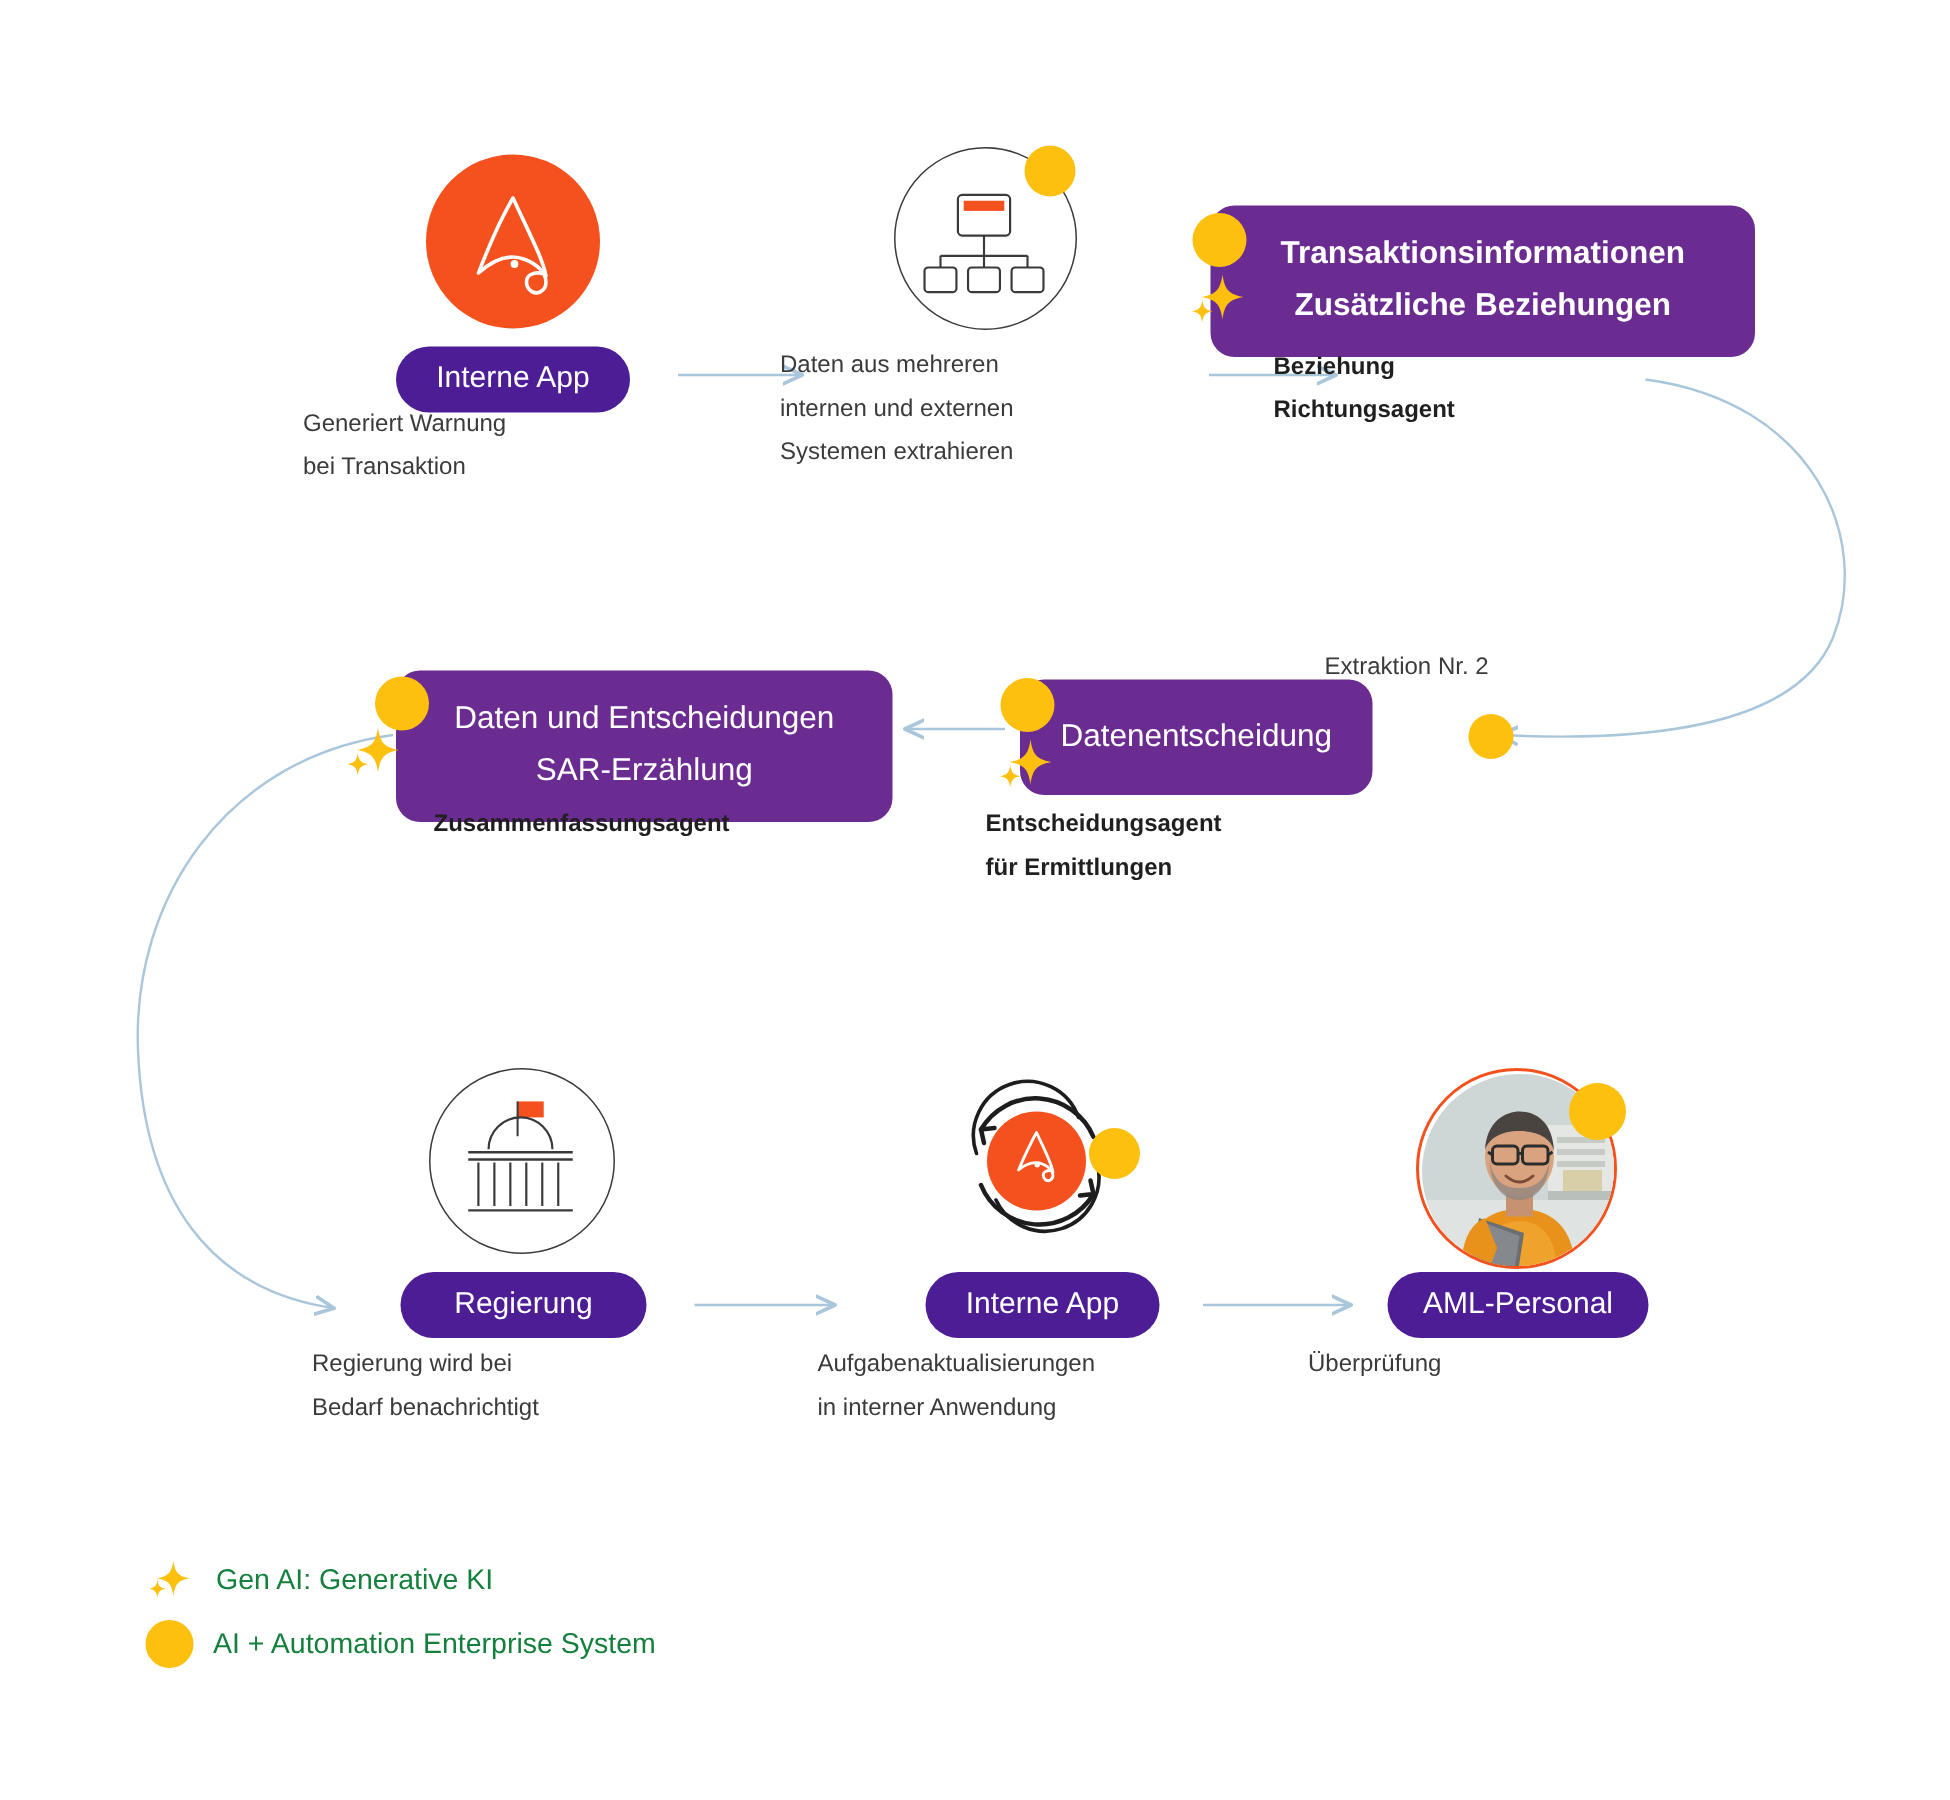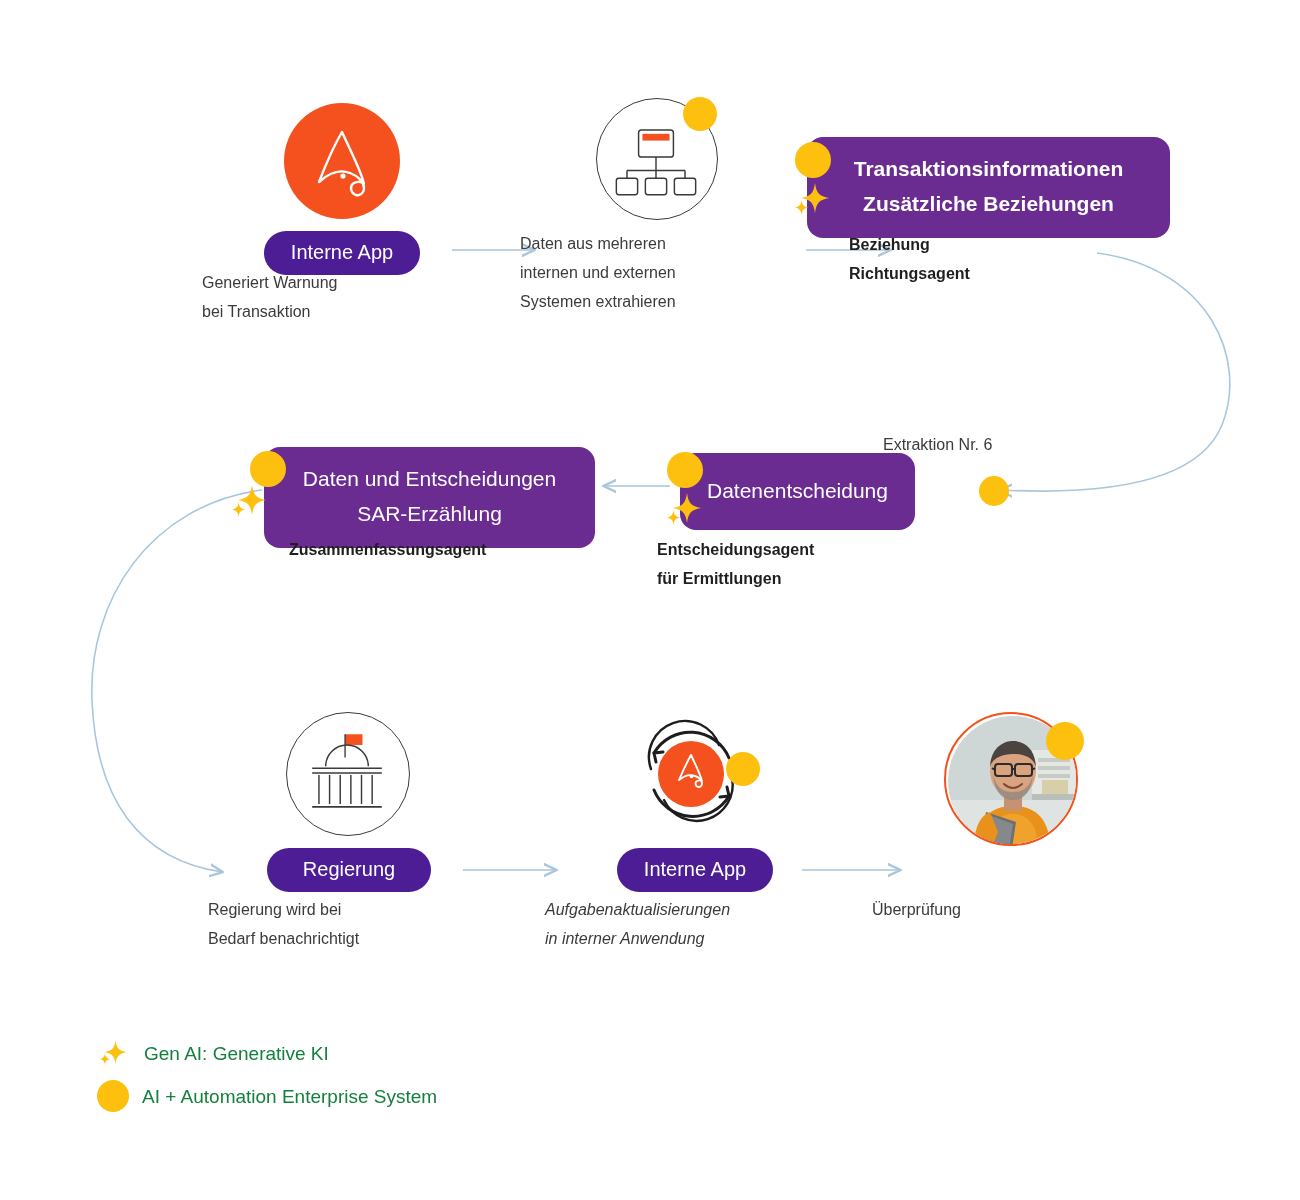--- a/index.html
+++ b/index.html
@@ -146,21 +146,21 @@
   <div class="ydot" style="left:795px;top:142px;width:36px;height:36px;"></div>
   <svg class="sparkle" viewBox="0 0 46 46" width="46" height="46" style="left:789px;top:177px;">
     <path d="M26 6 C27.4 16.2 30.4 19.2 40 21 C30.4 22.8 27.4 25.8 26 36
              C24.6 25.8 21.6 22.8 12 21 C21.6 19.2 24.6 16.2 26 6 Z" fill="#FDC00F"></path>
     <path d="M12.5 23 C13.2 28.2 14.6 29.6 19.5 30.5 C14.6 31.4 13.2 32.8 12.5 38
              C11.8 32.8 10.4 31.4 5.5 30.5 C10.4 29.6 11.8 28.2 12.5 23 Z" fill="#FDC00F"></path>
   </svg>
   <div class="caption bold" style="left:849px;top:230px;width:280px;">Beziehung
 Richtungsagent</div>
 
-  <div class="caption" style="left:883px;top:434px;width:200px;line-height:1.4;">Extraktion Nr. 6</div>
+  <div class="caption" style="left:883px;top:434px;width:200px;line-height:1.4;">Extraktion Nr. 2</div>
   <div class="ydot" style="left:979px;top:476px;width:30px;height:30px;"></div>
 
   <div class="pbox" style="left:680px;top:453px;width:235px;padding-top:20px;padding-bottom:22px;">Datenentscheidung</div>
   <div class="ydot" style="left:667px;top:452px;width:36px;height:36px;"></div>
   <svg class="sparkle" viewBox="0 0 46 46" width="46" height="46" style="left:661px;top:487px;">
     <path d="M26 6 C27.4 16.2 30.4 19.2 40 21 C30.4 22.8 27.4 25.8 26 36
              C24.6 25.8 21.6 22.8 12 21 C21.6 19.2 24.6 16.2 26 6 Z" fill="#FDC00F"></path>
     <path d="M12.5 23 C13.2 28.2 14.6 29.6 19.5 30.5 C14.6 31.4 13.2 32.8 12.5 38
              C11.8 32.8 10.4 31.4 5.5 30.5 C10.4 29.6 11.8 28.2 12.5 23 Z" fill="#FDC00F"></path>
   </svg>
@@ -213,21 +213,21 @@
 
       <circle cx="63" cy="62" r="33" fill="#F4511E"></circle>
       <path d="M63 43 C58 52 54 61 51 68 C57 63 62 62 67 64 C71 65.5 74 68.5 74 71.5
                C74 74.5 71 76 69 74.5 C67 73 67 70 69 69 C71 68 73 68.5 74 69.5
                C73 63.5 69 56 63 43 Z" fill="none" stroke="#ffffff" stroke-width="1.9" stroke-linecap="round" stroke-linejoin="round"></path>
       <circle cx="63.5" cy="64.5" r="1.8" fill="#ffffff"></circle>
     </svg>
   </div>
   <div class="ydot" style="left:726px;top:752px;width:34px;height:34px;"></div>
   <div class="pill" style="left:617px;top:848px;width:156px;box-sizing:border-box;">Interne App</div>
-  <div class="caption" style="left:545px;top:895px;width:300px;font-style:italic;">Aufgabenaktualisierungen
+  <div class="caption" style="left:545px;top:895px;width:300px;">Aufgabenaktualisierungen
 in interner Anwendung</div>
 
   <div class="photo-wrap" style="left:944px;top:712px;width:134px;height:134px;">
     <svg viewBox="0 0 134 134" width="134" height="134">
       <defs>
         <clipPath id="avclip">
             <circle cx="67" cy="67" r="65"></circle>
           </clipPath>
       </defs>
       <g clip-path="url(#avclip)">
@@ -265,20 +265,21 @@
         <path d="M58 70 Q67 78 76 70" fill="none" stroke="#7a4a38" stroke-width="2" stroke-linecap="round"></path>
 
         <path d="M40 98 L70 108 L66 134 L33 134 Z" fill="#6b6f73"></path>
         <path d="M43 101 L67 110 L64 130 L38 130 Z" fill="#85898d"></path>
 
         <path d="M28 134 C28 114 34 102 44 98 L52 118 L46 134 Z" fill="#E8921C"></path>
       </g>
     </svg>
   </div>
   <div class="ydot" style="left:1046px;top:722px;width:38px;height:38px;"></div>
+  <div class="pill" style="left:925px;top:848px;width:174px;box-sizing:border-box;">AML-Personal</div>
   <div class="caption" style="left:872px;top:895px;width:280px;">Überprüfung</div>
 
   <div class="legend-row" style="left:96px;top:1036px;">
     <svg viewBox="0 0 40 40" width="34" height="34">
       <path d="M23 5 C24.2 14.6 27 17.4 36 19 C27 20.6 24.2 23.4 23 33
                C21.8 23.4 19 20.6 10 19 C19 17.4 21.8 14.6 23 5 Z" fill="#FDC00F"></path>
       <path d="M10.5 20 C11.1 25 12.4 26.3 17 27.2 C12.4 28.1 11.1 29.4 10.5 34.4
                C9.9 29.4 8.6 28.1 4 27.2 C8.6 26.3 9.9 25 10.5 20 Z" fill="#FDC00F"></path>
     </svg>
     <span class="legend-text">Gen AI: Generative KI</span>

